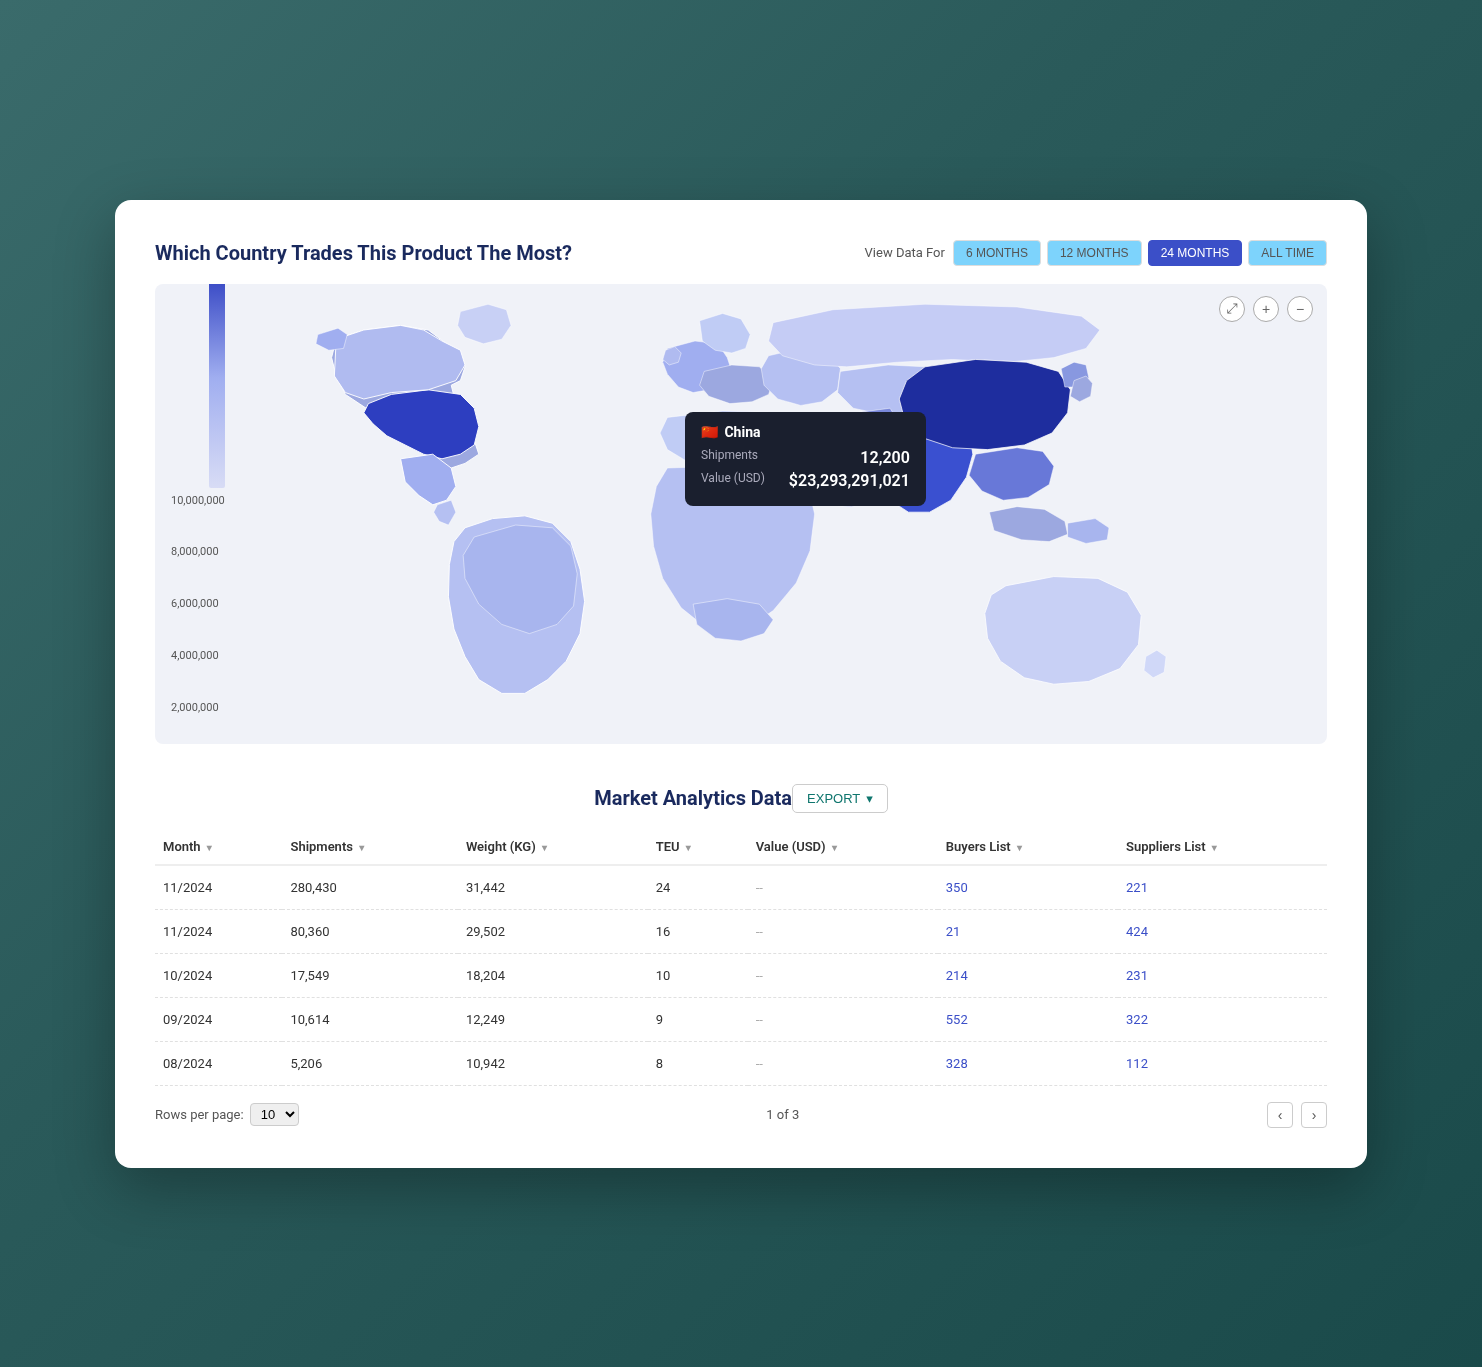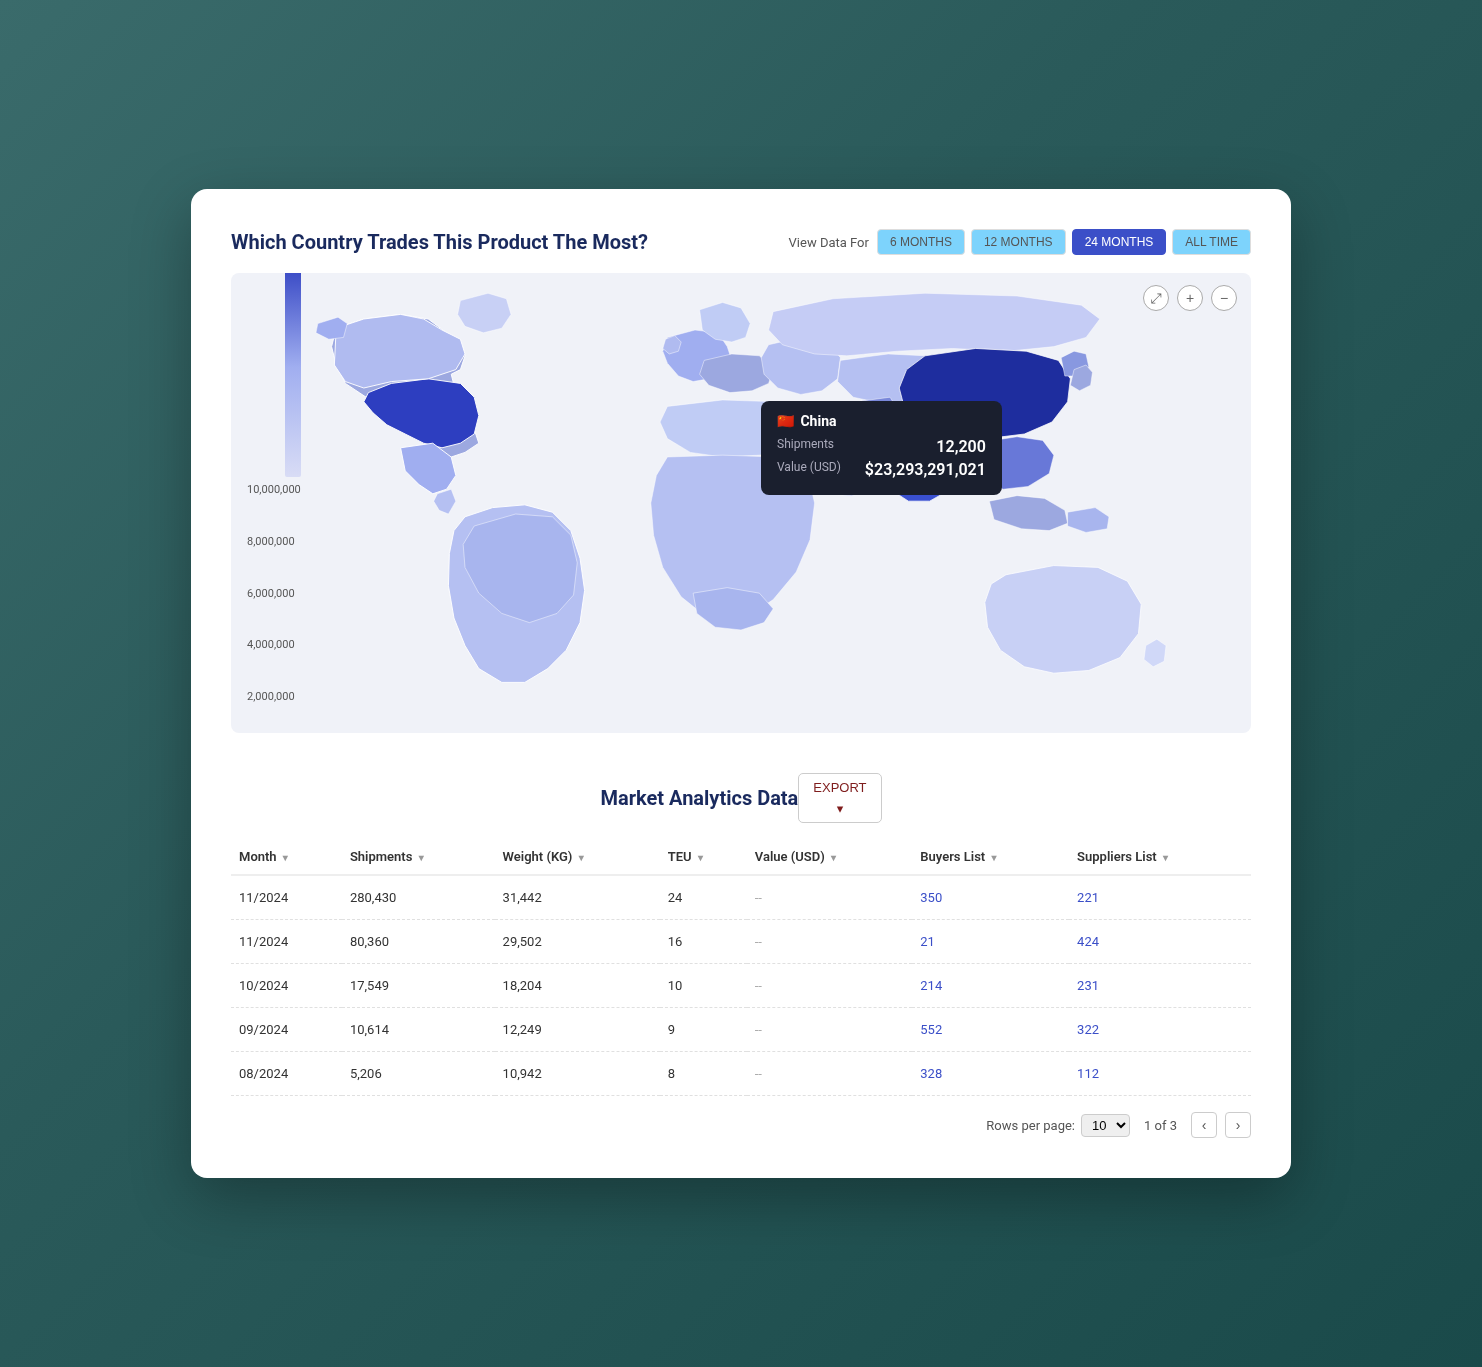--- a/index.html
+++ b/index.html
@@ -15,21 +15,21 @@
       position: fixed; top: 0; left: 0; right: 0; bottom: 0;
       background: linear-gradient(135deg, #3a6b6b 0%, #2a5a5a 40%, #1a4a4a 100%);
       z-index: 0;
     }
     .card {
       position: relative;
       z-index: 1;
       background: #fff;
       border-radius: 16px;
       padding: 40px;
-      width: 1100px;
+      width: 1252px;
       max-width: 98vw;
       box-shadow: 0 20px 60px rgba(0,0,0,0.3);
     }
 
     
     .section-header {
       display: flex;
       justify-content: space-between;
       align-items: center;
       margin-bottom: 18px;
@@ -160,26 +160,25 @@
       justify-content: center;
       align-items: center;
       margin-bottom: 16px;
     }
     .export-btn {
       padding: 6px 14px;
       border: 1.5px solid #ccc;
       border-radius: 5px;
       background: #fff;
       font-size: 13px;
-      color: #7f1d1d;
+      color: #0f766e;
       cursor: pointer;
       display: flex;
       align-items: center;
       gap: 6px;
-      flex-direction: column;
     }
 
     table {
       width: 100%;
       border-collapse: collapse;
       font-size: 13px;
     }
     thead tr {
       border-bottom: 2px solid #eee;
     }
@@ -207,21 +206,21 @@
     tbody td.link-val {
       color: #3b4fc8;
       cursor: pointer;
     }
     tbody td.dash-val {
       color: #aaa;
     }
 
     .table-footer {
       display: flex;
-      justify-content: flex-end;
+      justify-content: space-between;
       align-items: center;
       margin-top: 16px;
       gap: 14px;
       font-size: 13px;
       color: #555;
     }
     .rows-per-page {
       display: flex;
       align-items: center;
       gap: 6px;

